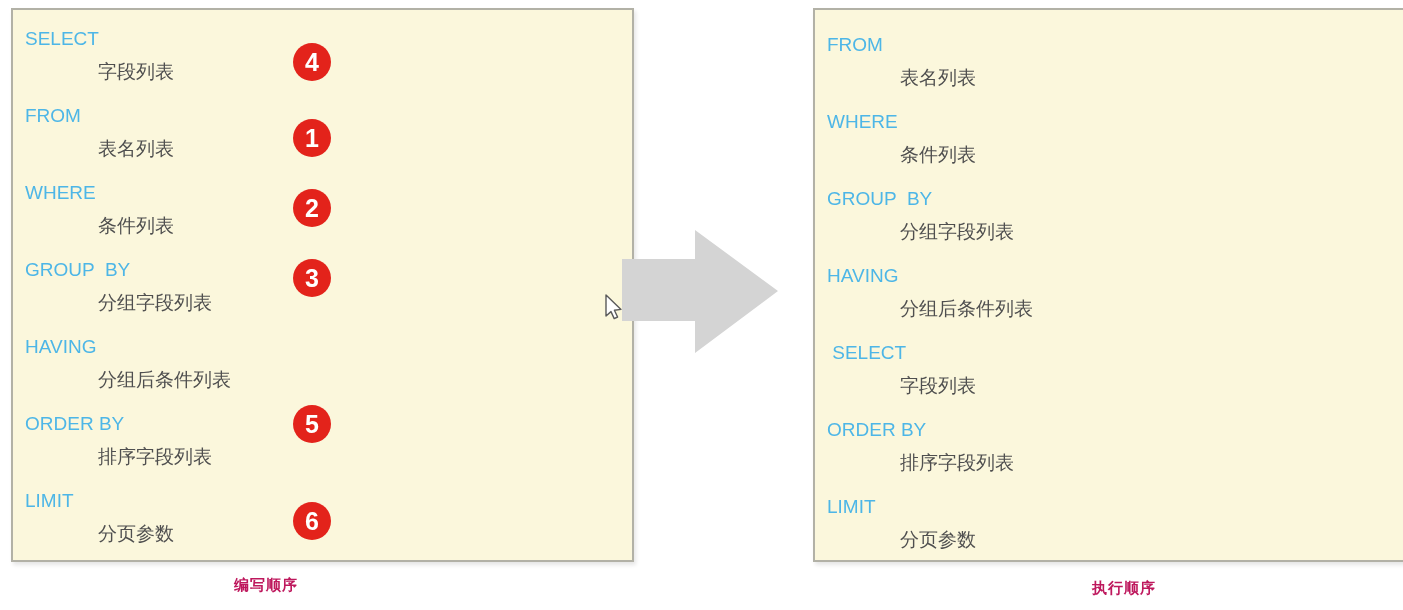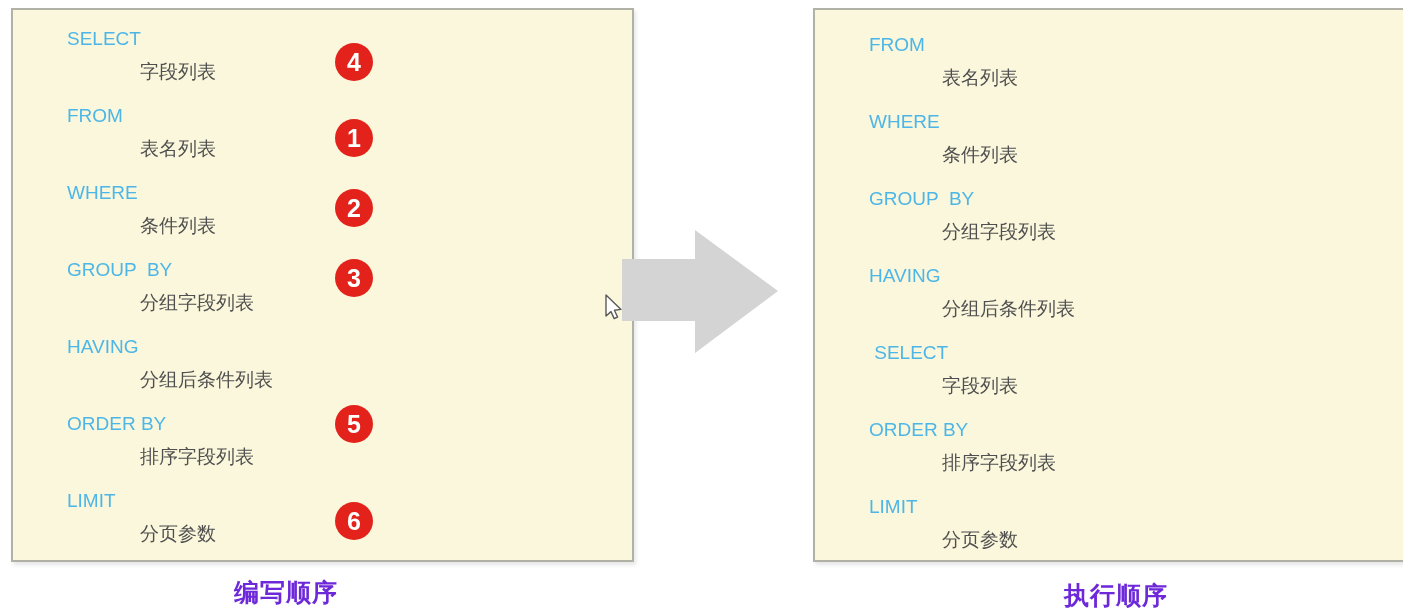--- a/index.html
+++ b/index.html
@@ -2,21 +2,21 @@
 <html><head>
 <meta charset="utf-8">
 <style>
   * { margin:0; padding:0; box-sizing:border-box; }
   html,body { width:1403px; height:610px; background:#ffffff; overflow:hidden;
               font-family:"Liberation Sans","DejaVu Sans",sans-serif; }
   .canvas { position:relative; width:1403px; height:610px; background:#fff; }
 
   .panel { position:absolute; top:8px; width:623px; height:554px;
            background:#fbf7dc; border:2px solid #b2b1a6;
-           box-shadow:2px 3px 4px rgba(0,0,0,0.10);padding-left:42px; }
+           box-shadow:2px 3px 4px rgba(0,0,0,0.10); }
   .panel-left  { left:11px; }
   .panel-right { left:813px; }
 
   .panel-inner { padding:17px 0 0 12px; position:relative; height:100%; }
   .panel-right .panel-inner { padding-top:23px; }
 
   .clause { position:relative; margin-bottom:18px; }
   .kw { color:#4db6e7; font-size:19px; line-height:24px; white-space:pre; }
   .op { color:#4f4f4f; font-size:19px; line-height:26px; margin-top:9px;
         padding-left:73px; white-space:pre;font-family:Liberation Mono, monospace; }
@@ -25,24 +25,24 @@
            border-radius:50%; background:#e3231b; color:#ffffff;
            font-size:25px; font-weight:bold; display:flex;
            align-items:center; justify-content:center; }
   .panel-left .clause:nth-child(1) .badge { top:16px; }
   .panel-left .clause:nth-child(2) .badge { top:15px; }
   .panel-left .clause:nth-child(3) .badge { top:8px;  }
   .panel-left .clause:nth-child(4) .badge { top:1px;  }
   .panel-left .clause:nth-child(6) .badge { top:-7px; }
   .panel-left .clause:nth-child(7) .badge { top:13px; }
 
-  .caption { position:absolute; font-size:25px; font-weight:bold;
-             color:#6d28d9; letter-spacing:1px; white-space:pre; }
+  .caption { position:absolute; font-size:15px; font-weight:bold;
+             color:#be185d; letter-spacing:1px; white-space:pre; }
   .caption-left  { left:234px;  top:576px; }
-  .caption-right { left:1064px; top:579px; }
+  .caption-right { left:1092px; top:579px; }
 
   .arrow-wrap  { position:absolute; left:622px; top:230px; width:156px; height:123px; }
   .cursor-wrap { position:absolute; left:604px; top:294px; width:22px; height:30px; }
 </style>
 </head>
 <body>
 
 <div class="canvas">
 
   <div class="panel panel-left">

